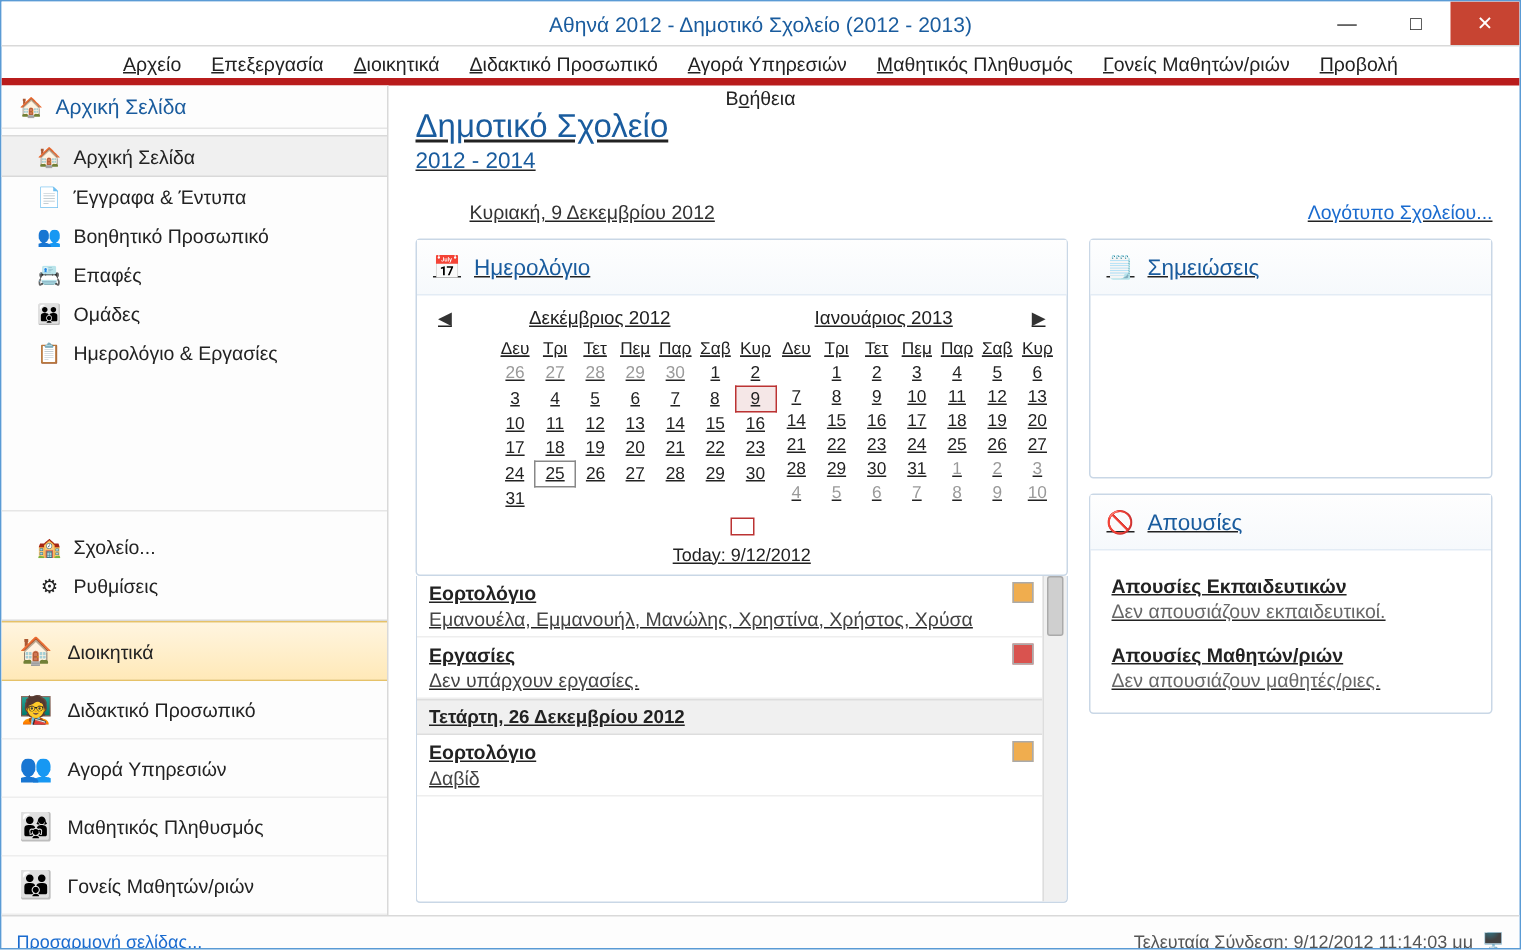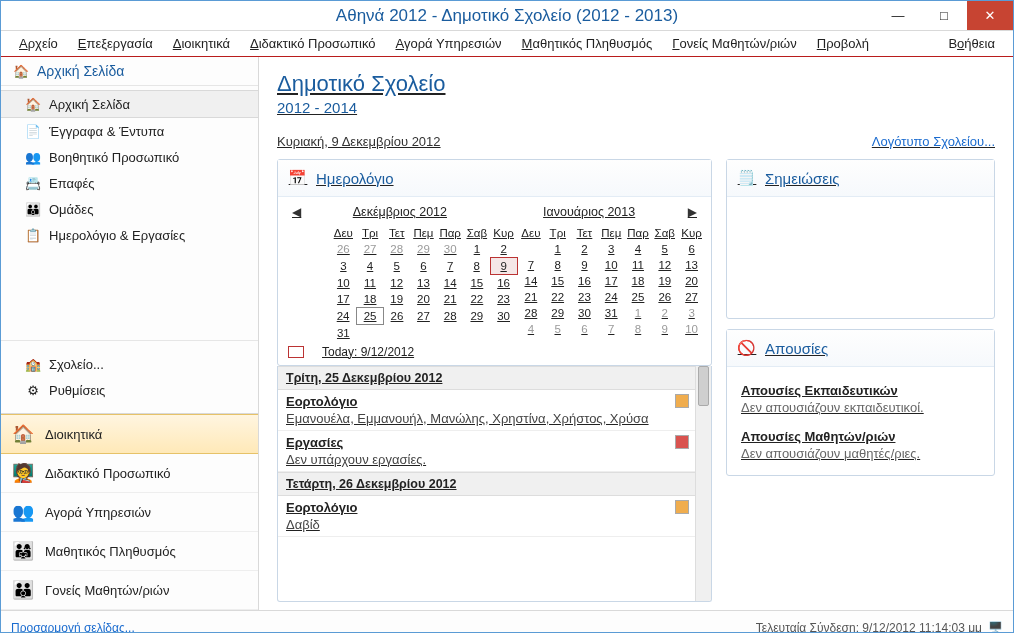--- a/index.html
+++ b/index.html
@@ -20,21 +20,21 @@
     border-bottom: 1px solid #d9d9d9;
     display: flex;
     align-items: center;
     position: relative;
   }
   .titlebar .title {
     position: absolute;
     left: 0; right: 0;
     text-align: center;
     color: #1a5c9e;
-    font-size: 17px;
+    font-size: 14px;
     pointer-events: none;
   }
   .titlebar .win-controls {
     margin-left: auto;
     display: flex;
     height: 100%;
   }
   .win-btn {
     width: 46px;
     height: 100%;
@@ -42,21 +42,22 @@
     align-items: center;
     justify-content: center;
     font-family: Arial, sans-serif;
   }
   .win-btn.close { background: #c74432; color: #fff; }
   .menubar {
     height: 26px;
     display: flex;
     align-items: center;
     padding: 0 8px;
-    border-bottom: 1px solid #b91c1c;
+    border-bottom: 5px solid #b91c1c;
+    flex-direction: column;
   }
   .menubar .menu-item {
     padding: 4px 10px;
     color: #222;
   }
   .menubar .menu-item .ul { text-decoration: underline; }
   .menubar .spacer { flex: 1; }
 
   .body-area {
     display: flex;
@@ -143,20 +144,21 @@
   .main .year {
     color: #1a5c9e;
     font-size: 15px;
     margin-top: 2px;
   }
   .date-row {
     display: flex;
     align-items: flex-start;
     margin-top: 18px;
     margin-bottom: 10px;
+    margin-left: 36px;
   }
   .date-row .date { color: #333; }
   .date-row .school-logo { margin-left: auto; color: #1a6bcf; }
 
   .panels {
     display: flex;
     gap: 14px;
     flex: 1;
     min-height: 0;
   }
@@ -209,23 +211,24 @@
   .month th { text-decoration: underline; font-weight: normal;}
   .month .dim { color: #9a9a9a; }
   .month .today {
     border: 1px solid #b33;
     background: #f5e7e7;
   }
   .month .sel { border:1px solid #888; }
   .today-row {
     display: flex;
     align-items: center;
-    gap: 18px;
+    gap: 6px;
     padding: 4px 4px 0 4px;
     font-size: 12px;
+    flex-direction: column;
   }
   .today-box {
     width: 16px; height: 12px;
     border: 1px solid #b33;
   }
 
   
   .agenda {
     border: 1px solid #c9d7e6;
     border-top: none;
@@ -546,21 +549,20 @@
                 </div>
               </div>
             <div class="today-row">
               <span class="today-box"></span>
               <span>Today: 9/12/2012</span>
             </div>
           </div>
         </div>
         <div class="agenda">
           <div class="agenda-body" id="agenda-body">
-              <div class="agenda-day-header">Τρίτη, 25 Δεκεμβρίου 2012</div>
               <div class="agenda-section">
                 <div class="sec-title">Εορτολόγιο</div>
                 <div class="sec-body">Εμανουέλα, Εμμανουήλ, Μανώλης, Χρηστίνα, Χρήστος, Χρύσα</div>
                 <div class="sec-icon" style="background: rgb(240, 173, 78); border: 1px solid rgb(170, 170, 170);"></div>
               </div>
               <div class="agenda-section">
                 <div class="sec-title">Εργασίες</div>
                 <div class="sec-body">Δεν υπάρχουν  εργασίες.</div>
                 <div class="sec-icon" style="background: rgb(217, 83, 79); border: 1px solid rgb(170, 170, 170);"></div>
               </div>

